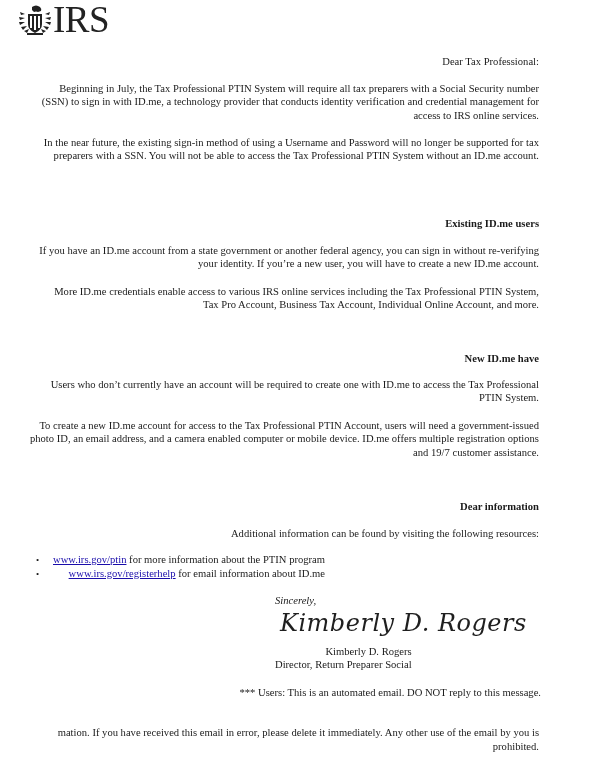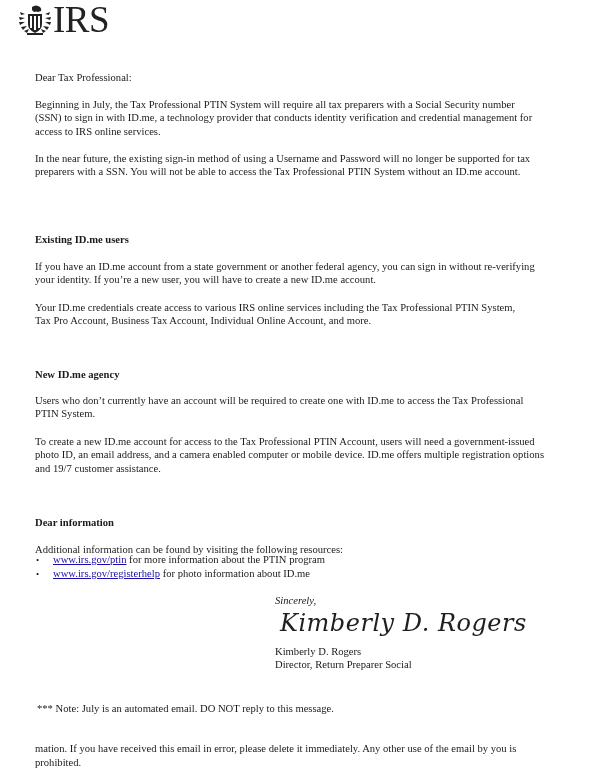--- a/index.html
+++ b/index.html
@@ -1,25 +1,25 @@
 <!DOCTYPE html>
 <html><head>
 <meta charset="utf-8">
 <style>
   html, body { margin: 0; padding: 0; background: #ffffff; }
   body {
     width: 606px; height: 780px; position: relative; overflow: hidden;
     font-family: "Liberation Serif", "DejaVu Serif", serif;
     font-size: 10.6px; line-height: 13.4px; color: #1a1a1a;
   }
-  .abs { position: absolute; }
+  .abs { position: absolute; text-align: right; }
   .logo { left: 18px; top: 3px; height: 34px; display: flex; align-items: center; }
   .logo svg { display: block; }
   .logo-text { font-family: "Liberation Serif", serif; font-size: 37px; line-height: 34px; color: #222; letter-spacing: -0.5px; margin-left: 1px; }
-  .para { left: 19px; width: 520px; margin: 16px; }
+  .para { left: 19px; width: 520px; margin: 0; }
   .heading { font-weight: bold; }
   .nw { white-space: nowrap; }
   ul.links { left: 19px; top: 553px; margin: 0; padding: 0; list-style: none; }
   ul.links li { position: relative; padding-left: 34px; height: 14px; line-height: 14px; white-space: nowrap; }
   ul.links li .bullet { position: absolute; left: 17px; top: 0; font-size: 9px; }
   a.link { color: #1a0dab; text-decoration: underline; }
   .sig-block { left: 275px; }
   .signature {
     left: 280px; top: 608px; font-family: "DejaVu Serif", serif; font-style: italic;
     font-size: 24px; line-height: 30px; color: #1f1f1f; letter-spacing: 0.5px; white-space: nowrap;
@@ -58,54 +58,54 @@
   <span class="nw">In the near future, the existing sign-in method of using a Username and Password will no longer be supported for tax</span><br>
   <span class="nw">preparers with a SSN. You will not be able to access the Tax Professional PTIN System without an ID.me account.</span><br>
 </p>
 
 <p class="abs para heading" style="top:217px;">Existing ID.me users</p>
 <p class="abs para" style="top:244px;">
   <span class="nw">If you have an ID.me account from a state government or another federal agency, you can sign in without re-verifying</span><br>
   <span class="nw">your identity. If you’re a new user, you will have to create a new ID.me account.</span>
 </p>
 <p class="abs para" style="top:285px;">
-  <span class="nw">Your ID.me credentials create access to various IRS online services including the Tax Professional PTIN System,</span><br>
+  <span class="nw">More ID.me credentials enable access to various IRS online services including the Tax Professional PTIN System,</span><br>
   <span class="nw">Tax Pro Account, Business Tax Account, Individual Online Account, and more.</span>
 </p>
 
-<p class="abs para heading" style="top:352px;">New ID.me agency</p>
+<p class="abs para heading" style="top:352px;">New ID.me have</p>
 <p class="abs para" style="top:378px;">
   <span class="nw">Users who don’t currently have an account will be required to create one with ID.me to access the Tax Professional</span><br>
   <span class="nw">PTIN System.</span>
 </p>
 <p class="abs para" style="top:419px;">
   <span class="nw">To create a new ID.me account for access to the Tax Professional PTIN Account, users will need a government-issued</span><br>
   <span class="nw">photo ID, an email address, and a camera enabled computer or mobile device. ID.me offers multiple registration options</span><br>
   <span class="nw">and 19/7 customer assistance.</span>
 </p>
 
 <p class="abs para heading" style="top:500px;">Dear information</p>
 <p class="abs para" style="top:527px;">Additional information can be found by visiting the following resources:</p>
 
 <ul class="abs links">
   <li>
     <span class="bullet">•</span>
     <a class="link" href="#">www.irs.gov/ptin</a><span> for more information about the PTIN program</span>
   </li>
   <li>
     <span class="bullet">•</span>
-    <a class="link" href="#">www.irs.gov/registerhelp</a><span> for photo information about ID.me</span>
+    <a class="link" href="#">www.irs.gov/registerhelp</a><span> for email information about ID.me</span>
   </li>
 </ul>
 
 <p class="abs para sig-block" style="top:594px; width:auto; margin:0;font-style:italic;">Sincerely,</p>
 <div class="abs signature">Kimberly D. Rogers</div>
 <p class="abs para sig-block" style="top:645px; width:auto; margin:0;">
   <span class="nw">Kimberly D. Rogers</span><br>
   <span class="nw">Director, Return Preparer Social</span>
 </p>
 
-<p class="abs para" style="top:686px; left:21px;">*** Note: July is an automated email. DO NOT reply to this message.</p>
+<p class="abs para" style="top:686px; left:21px;">*** Users: This is an automated email. DO NOT reply to this message.</p>
 <p class="abs para" style="top:713px;">
   <br>
   <span class="nw">mation. If you have received this email in error, please delete it immediately. Any other use of the email by you is</span><br>
   <span class="nw">prohibited.</span>
 </p>
 
 </body></html>

